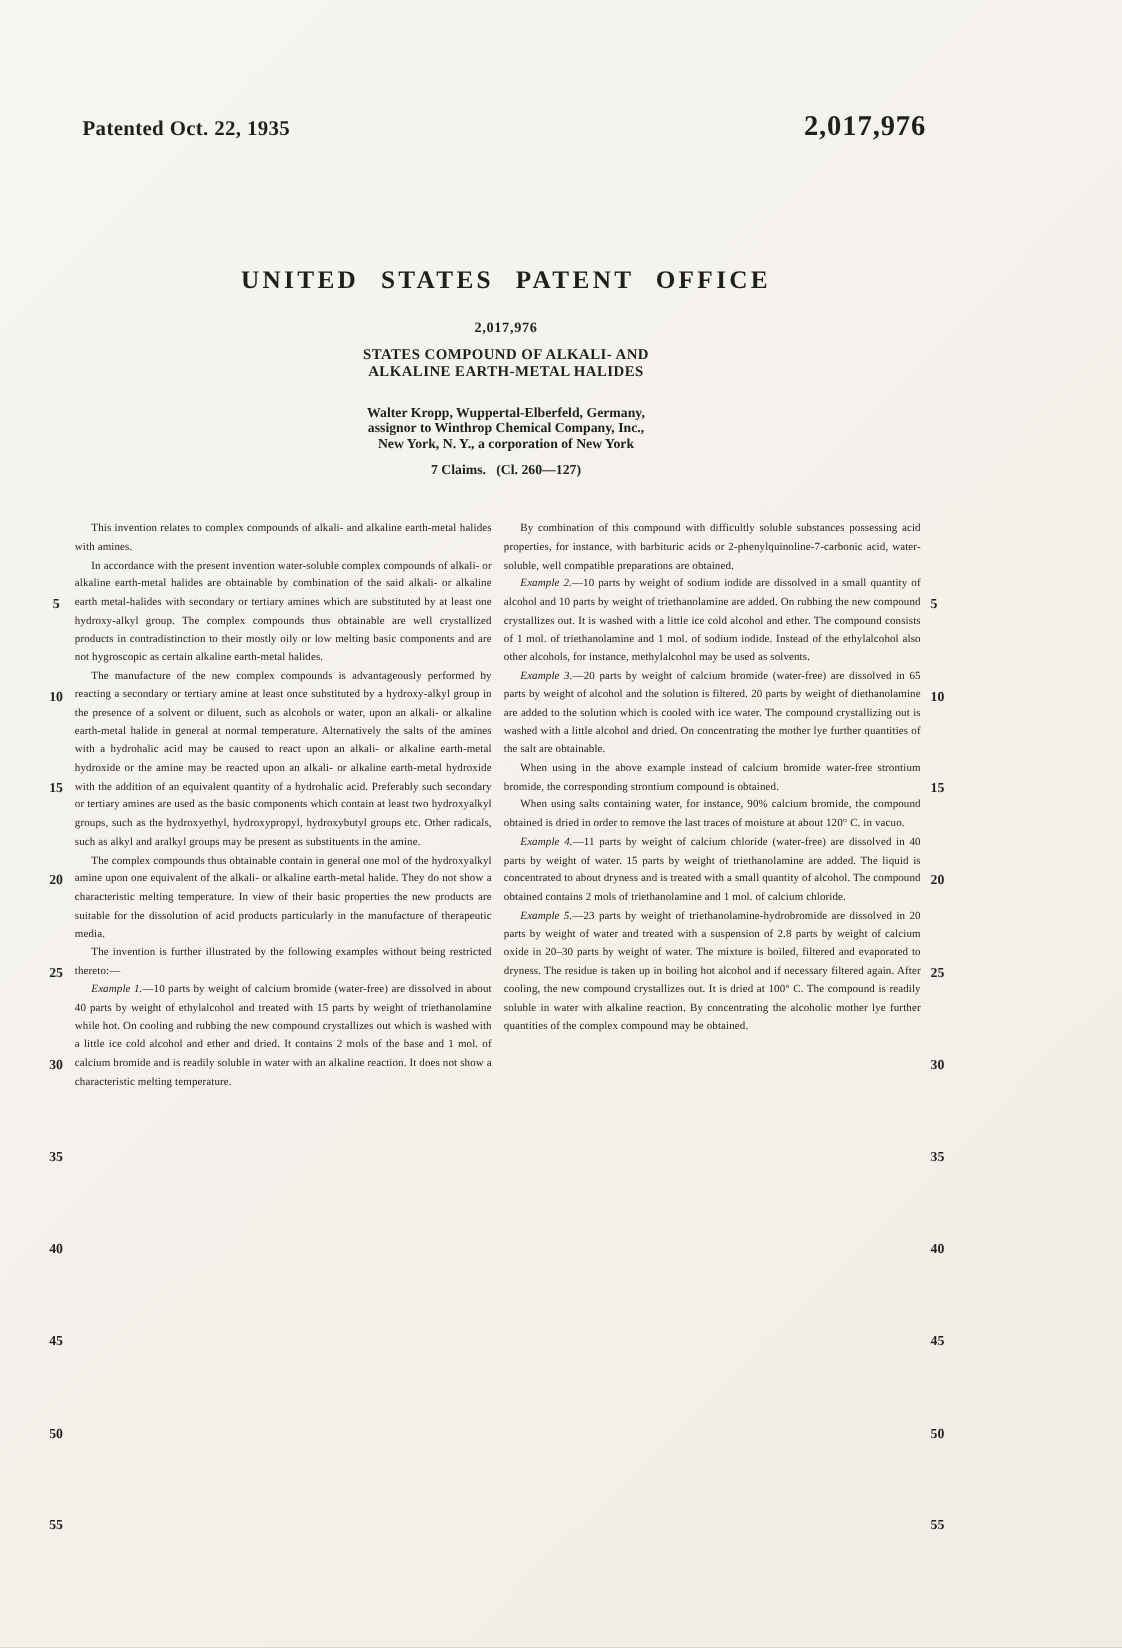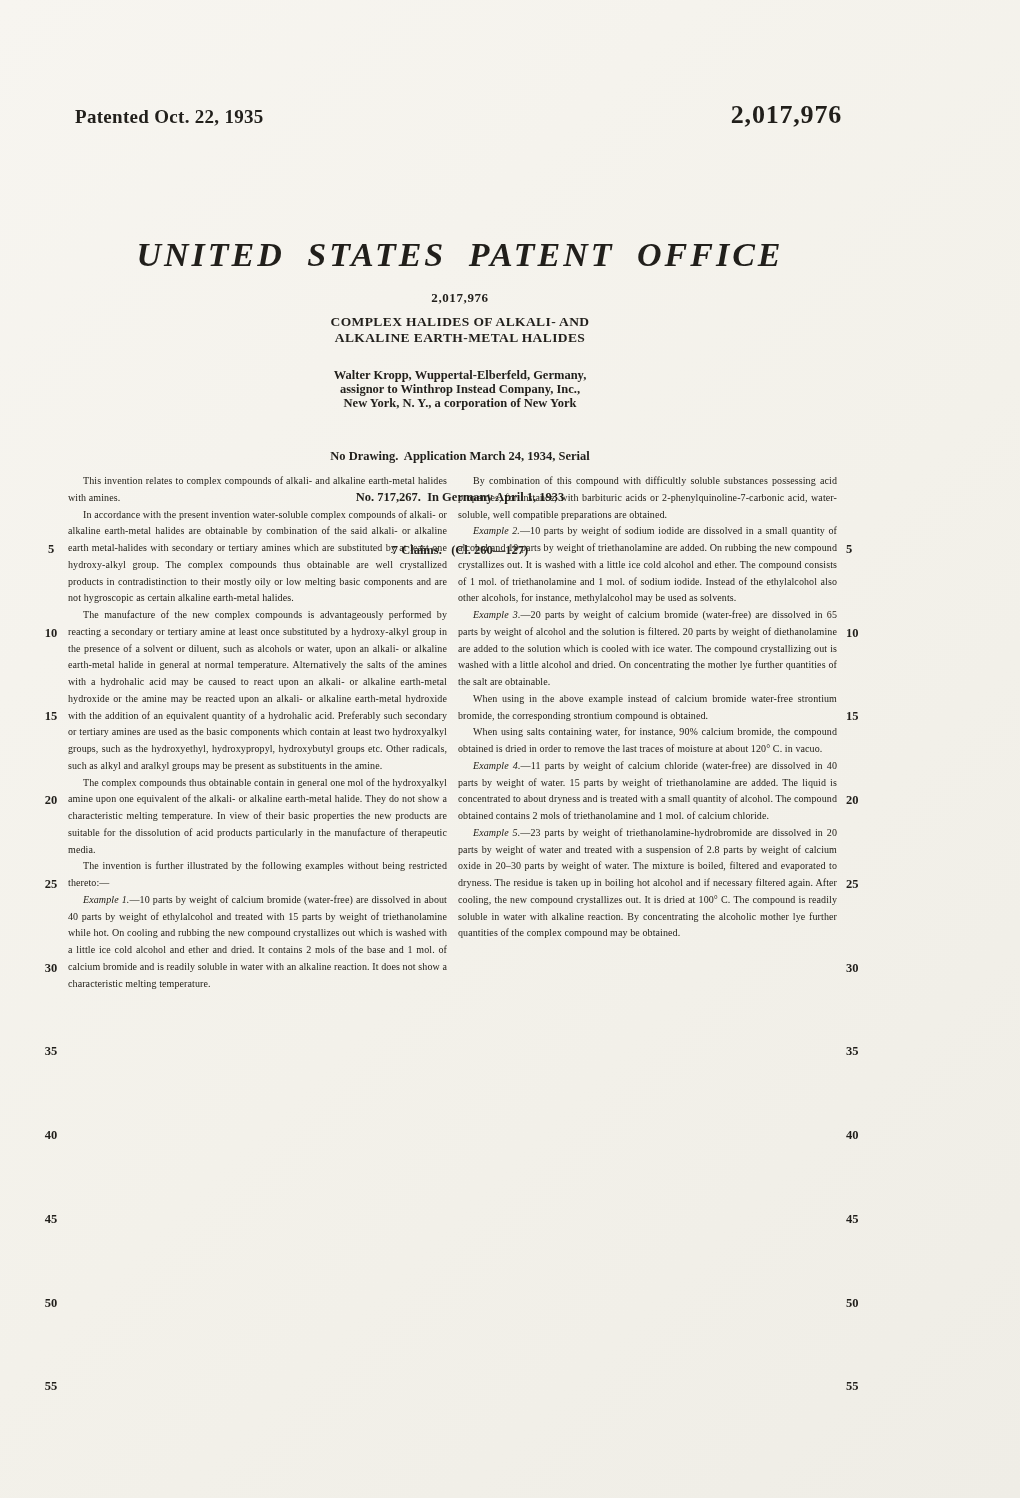--- a/index.html
+++ b/index.html
@@ -17,21 +17,21 @@
     padding-left:32px;
   }
   .hdr {
     position:absolute; top:100px; left:75px; right:178px;
     display:flex; justify-content:space-between; align-items:baseline;
   }
   .hdr .patented { font-size:19px; font-weight:bold; letter-spacing:0.3px; }
   .hdr .bignum  { font-size:26px; font-weight:bold; letter-spacing:0.8px; }
 
   .masthead { position:absolute; top:236px; left:45px; width:830px; text-align:center; }
-  .office-title { font-size:34px; font-weight:bold; letter-spacing:3px; word-spacing:11px; line-height:38px;font-style:italic; }
+  .office-title { font-size:23px; font-weight:bold; letter-spacing:3px; word-spacing:11px; line-height:38px; }
   .m-number { margin-top:16px; font-size:13px; font-weight:bold; letter-spacing:0.6px; }
   .m-title  { margin-top:8px; font-size:13.5px; font-weight:bold; line-height:15.5px; letter-spacing:0.4px; }
   .byline   { margin-top:24px; font-size:12.5px; font-weight:bold; line-height:13.8px; }
   .filing   { margin-top:12px; font-size:12.5px; font-weight:bold; line-height:13.8px; white-space:pre-wrap; }
   .claims   { margin-top:10px; font-size:12.5px; font-weight:bold; white-space:pre-wrap; }
 
   .body-grid { position:absolute; top:473px; left:38px; display:flex; align-items:flex-start; }
   .gutter { width:26px; font-size:12.5px; font-weight:bold; flex:none; }
   .gutter-cell { height:83.75px; display:flex; align-items:flex-end; }
   .gutter-left  { text-align:right; }
@@ -58,31 +58,27 @@
 
   <div class="hdr">
     <span class="patented">Patented Oct. 22, 1935</span>
     <span class="bignum">2,017,976</span>
   </div>
 
   <div class="masthead">
     <div class="office-title">UNITED STATES PATENT OFFICE</div>
     <div class="m-number">2,017,976</div>
     <div class="m-title">
-      <div>COMPLEX HALIDES OF ALKALI- AND</div>
+      <div>STATES COMPOUND OF ALKALI- AND</div>
       <div>ALKALINE EARTH-METAL HALIDES</div>
     </div>
     <div class="byline">
       <div>Walter Kropp, Wuppertal-Elberfeld, Germany,</div>
-      <div>assignor to Winthrop Instead Company, Inc.,</div>
+      <div>assignor to Winthrop Chemical Company, Inc.,</div>
       <div>New York, N. Y., a corporation of New York</div>
-    </div>
-    <div class="filing">
-      <div>No Drawing.  Application March 24, 1934, Serial</div>
-      <div>No. 717,267.  In Germany April 1, 1933</div>
     </div>
     <div class="claims">7 Claims.   (Cl. 260—127)</div>
   </div>
 
   <div class="body-grid">
 
     <div class="gutter gutter-left">
       <div class="gutter-cell">
           <span>5</span>
         </div>

